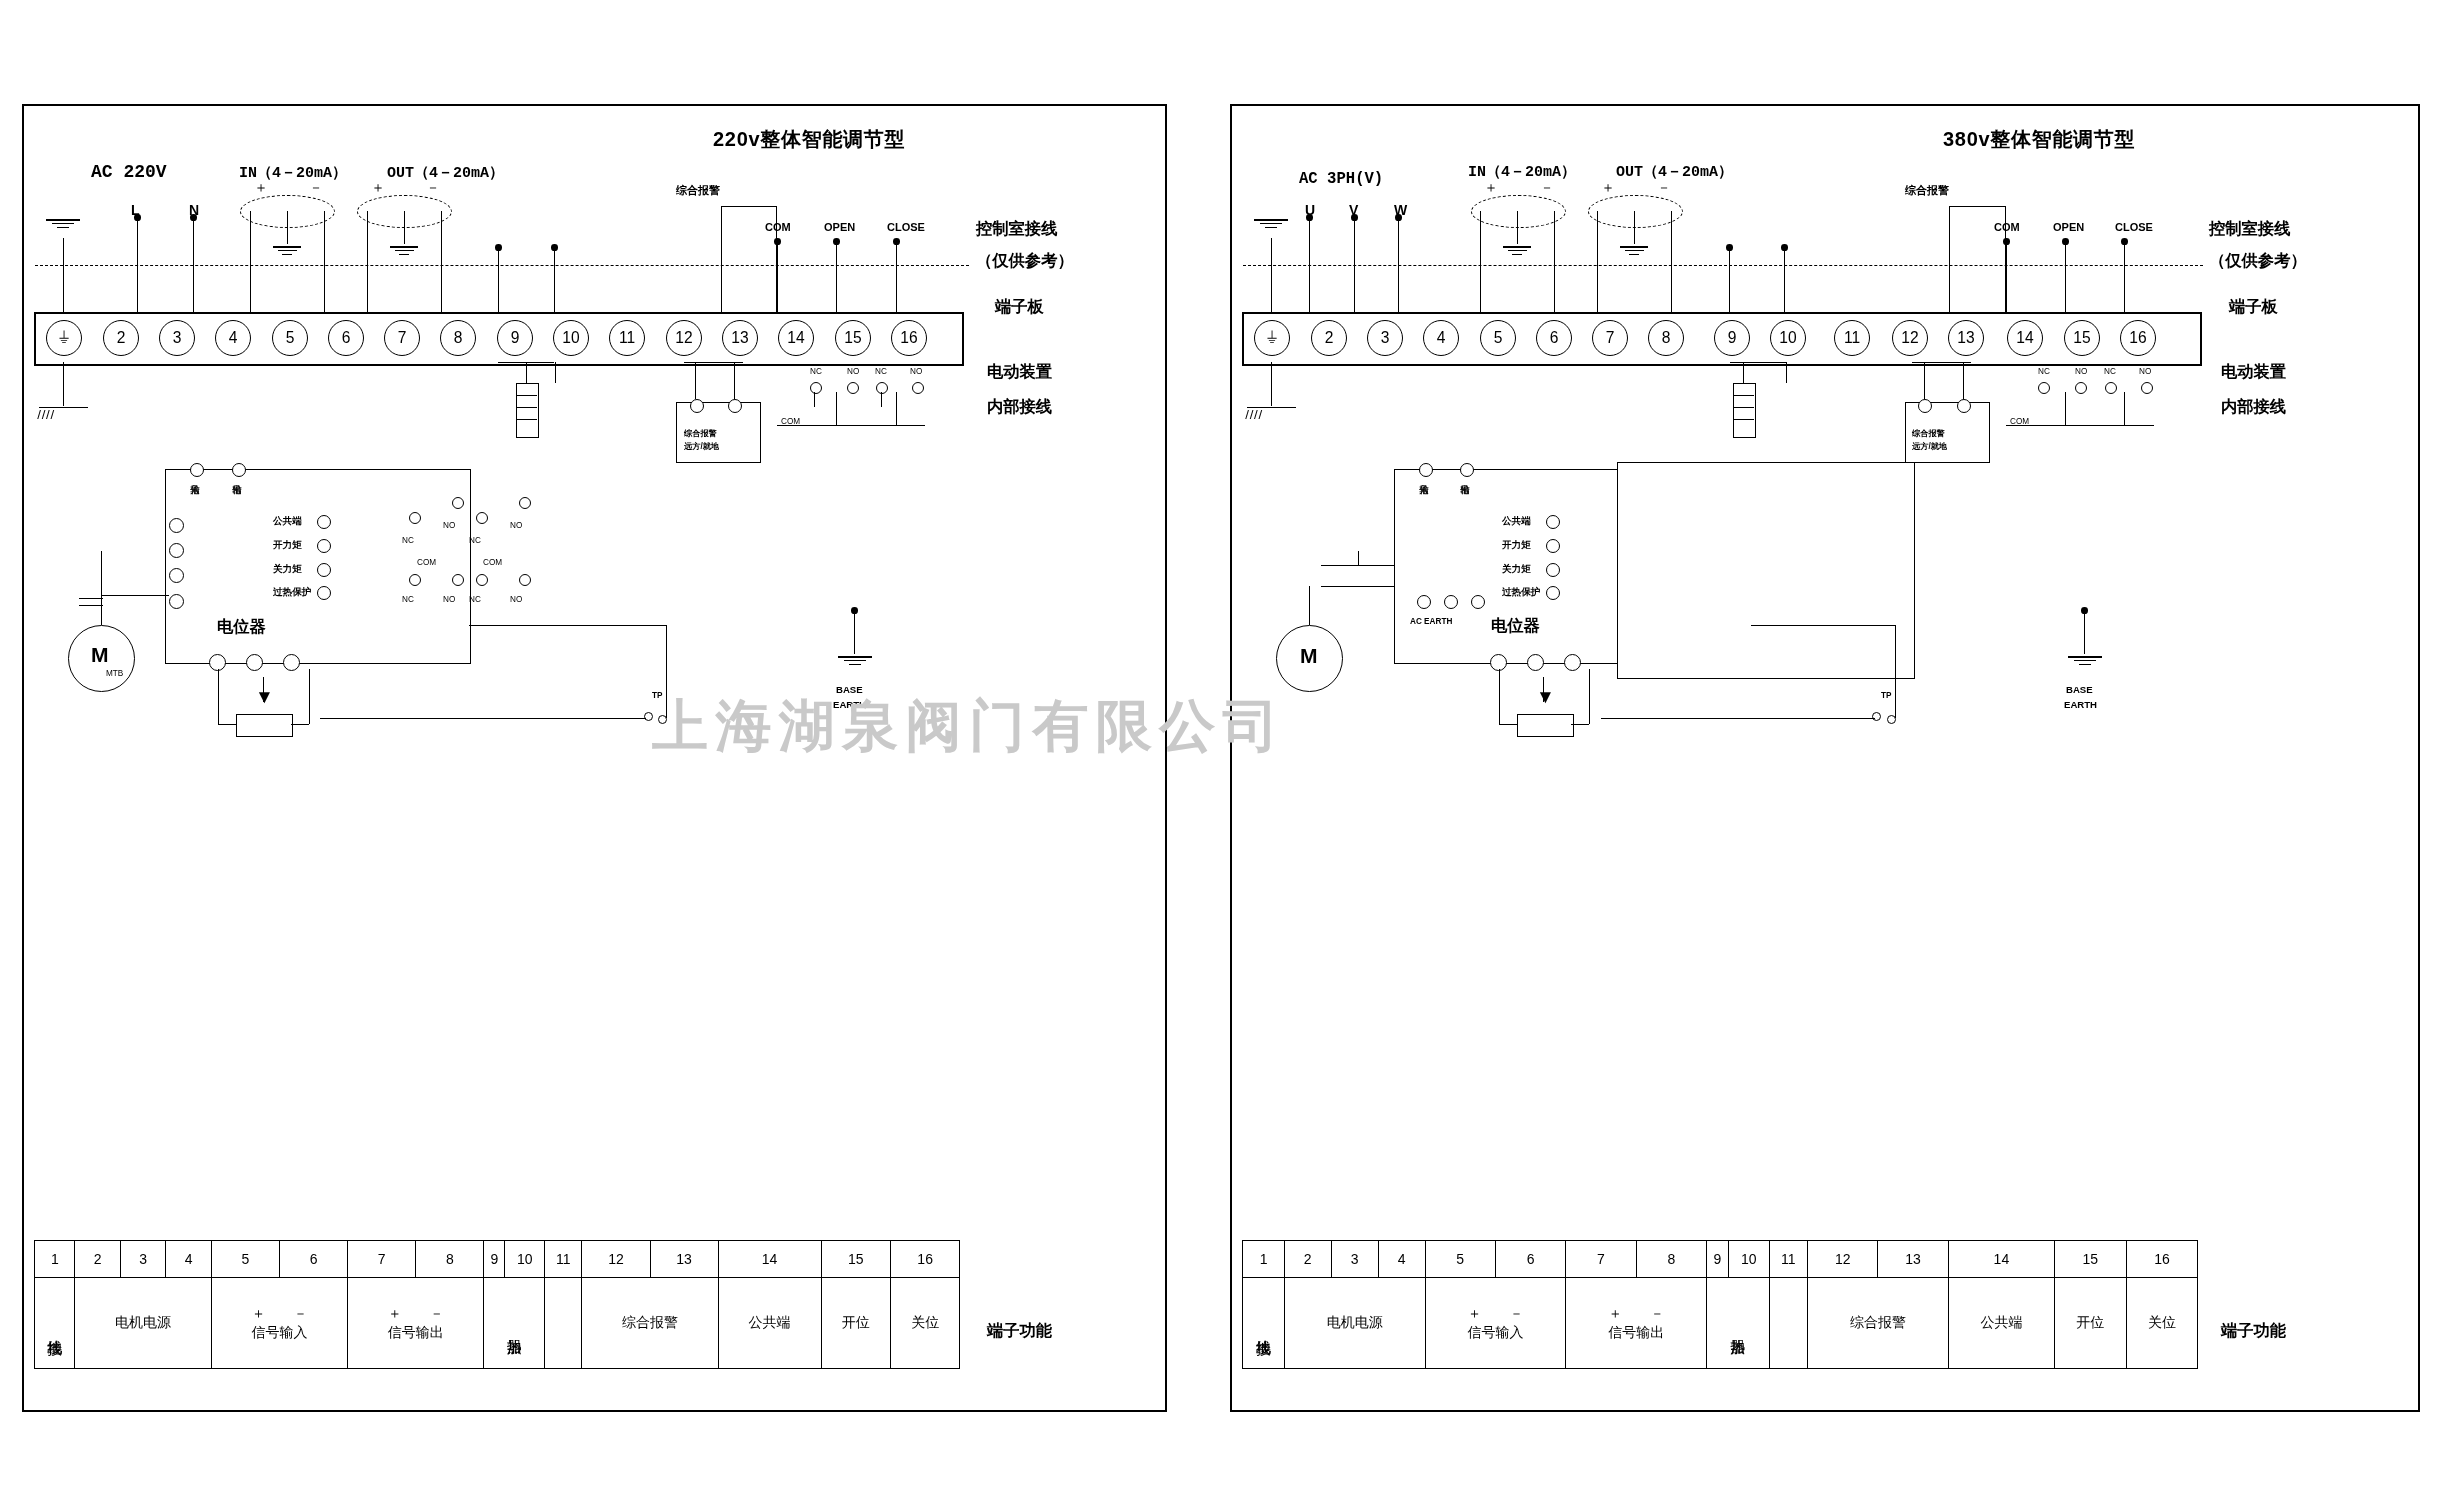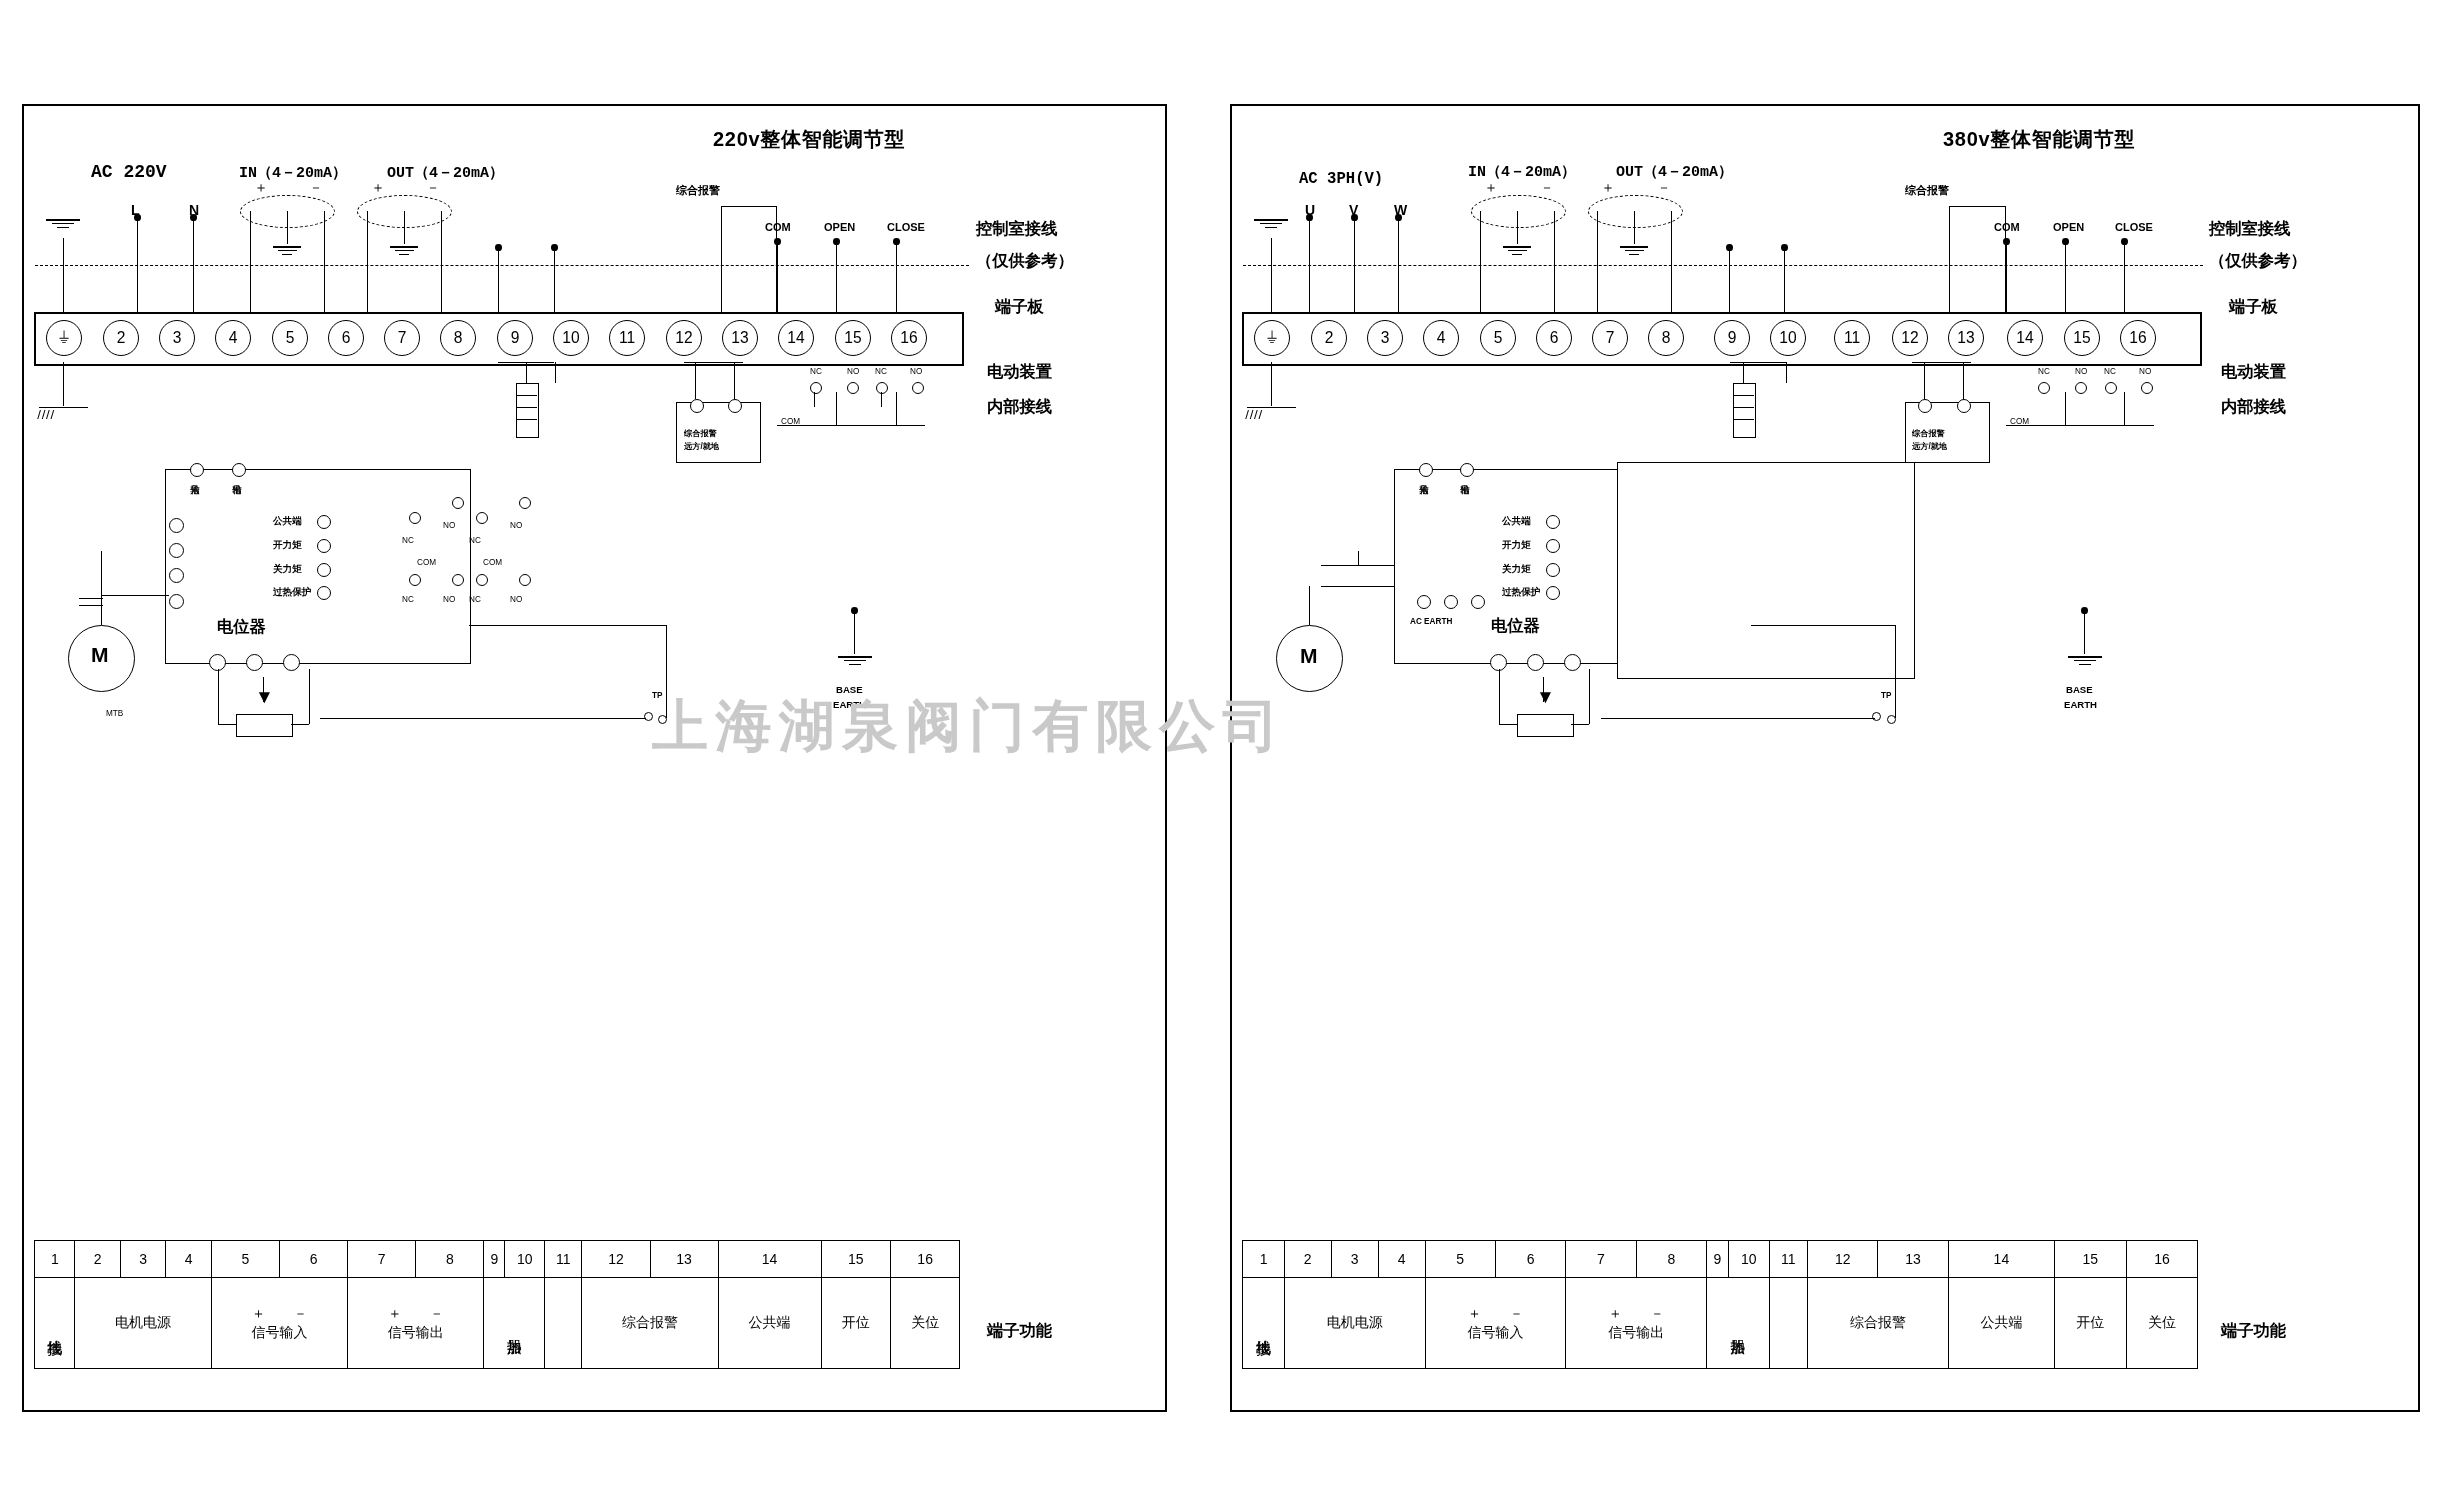--- a/index.html
+++ b/index.html
@@ -221,21 +221,21 @@
     <div class="circ" style="left:428px;top:391px;width:10.4px;height:10.4px;"></div>
     <div class="circ" style="left:452px;top:406px;width:10.4px;height:10.4px;"></div>
     <div class="circ" style="left:495px;top:391px;width:10.4px;height:10.4px;"></div>
     <div class="circ" style="left:385px;top:468px;width:10.4px;height:10.4px;"></div>
     <div class="circ" style="left:428px;top:468px;width:10.4px;height:10.4px;"></div>
     <div class="circ" style="left:452px;top:468px;width:10.4px;height:10.4px;"></div>
     <div class="circ" style="left:495px;top:468px;width:10.4px;height:10.4px;"></div>
 
     <div class="circ" style="left:44px;top:519px;width:65px;height:65px;"></div>
     <div class="lbl bold" style="left:67px;top:537px;font-size:21px;">M</div>
-    <div class="lbl xtiny" style="left:82px;top:563px;margin-top:40px;">MTB</div>
+    <div class="lbl xtiny" style="left:82px;top:563px;">MTB</div>
     <div class="vline" style="left:77px;top:489px;height:30px;"></div>
     <div class="hline" style="left:77px;top:489px;width:68px;"></div>
     <div class="vline" style="left:77px;top:445px;height:44px;"></div>
     <div class="hline" style="left:55px;top:492px;width:24px;"></div>
     <div class="hline" style="left:55px;top:499px;width:24px;"></div>
 
     <div class="vline" style="left:830px;top:504px;height:44px;"></div>
     <div class="dot" style="left:827px;top:501px;"></div>
     <div class="earth" style="position:absolute;left:814px;top:548px;width:34px;">
       <span style="width:34px;"></span>

